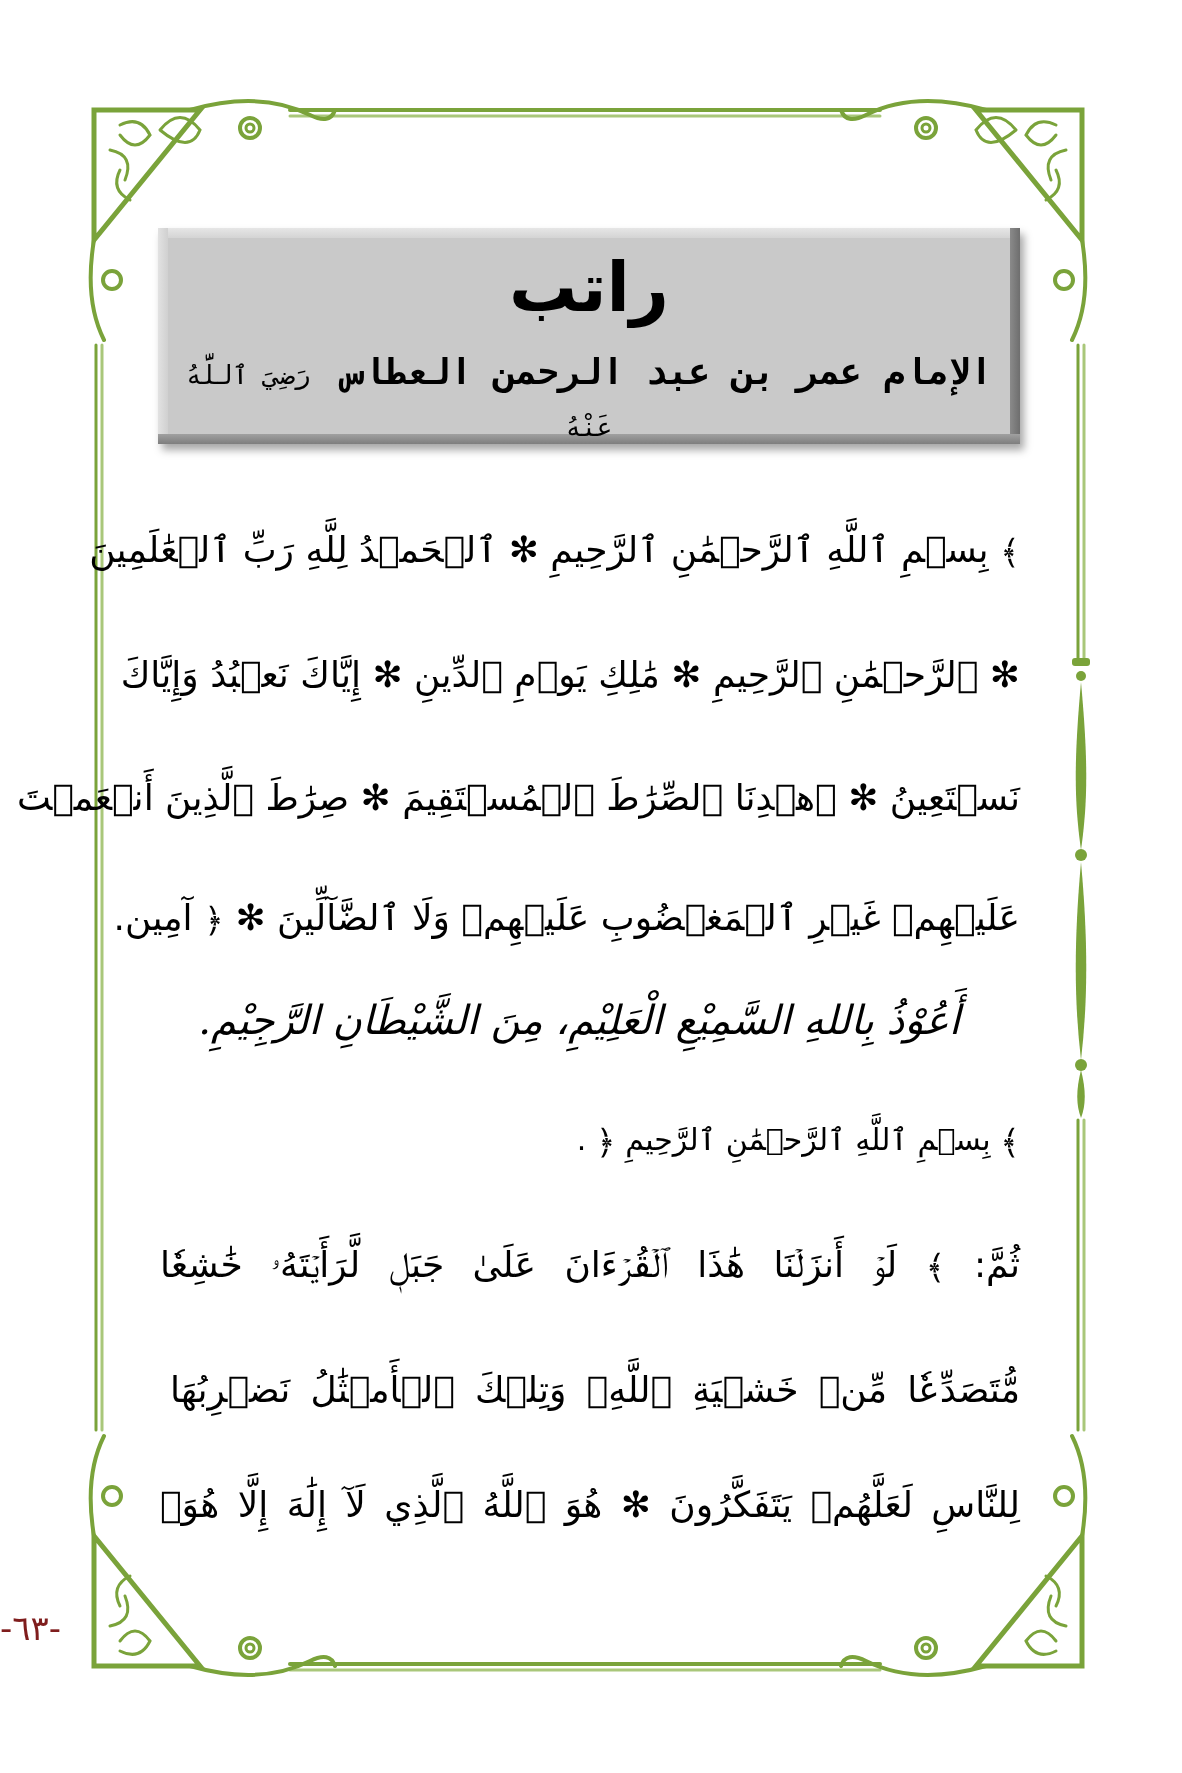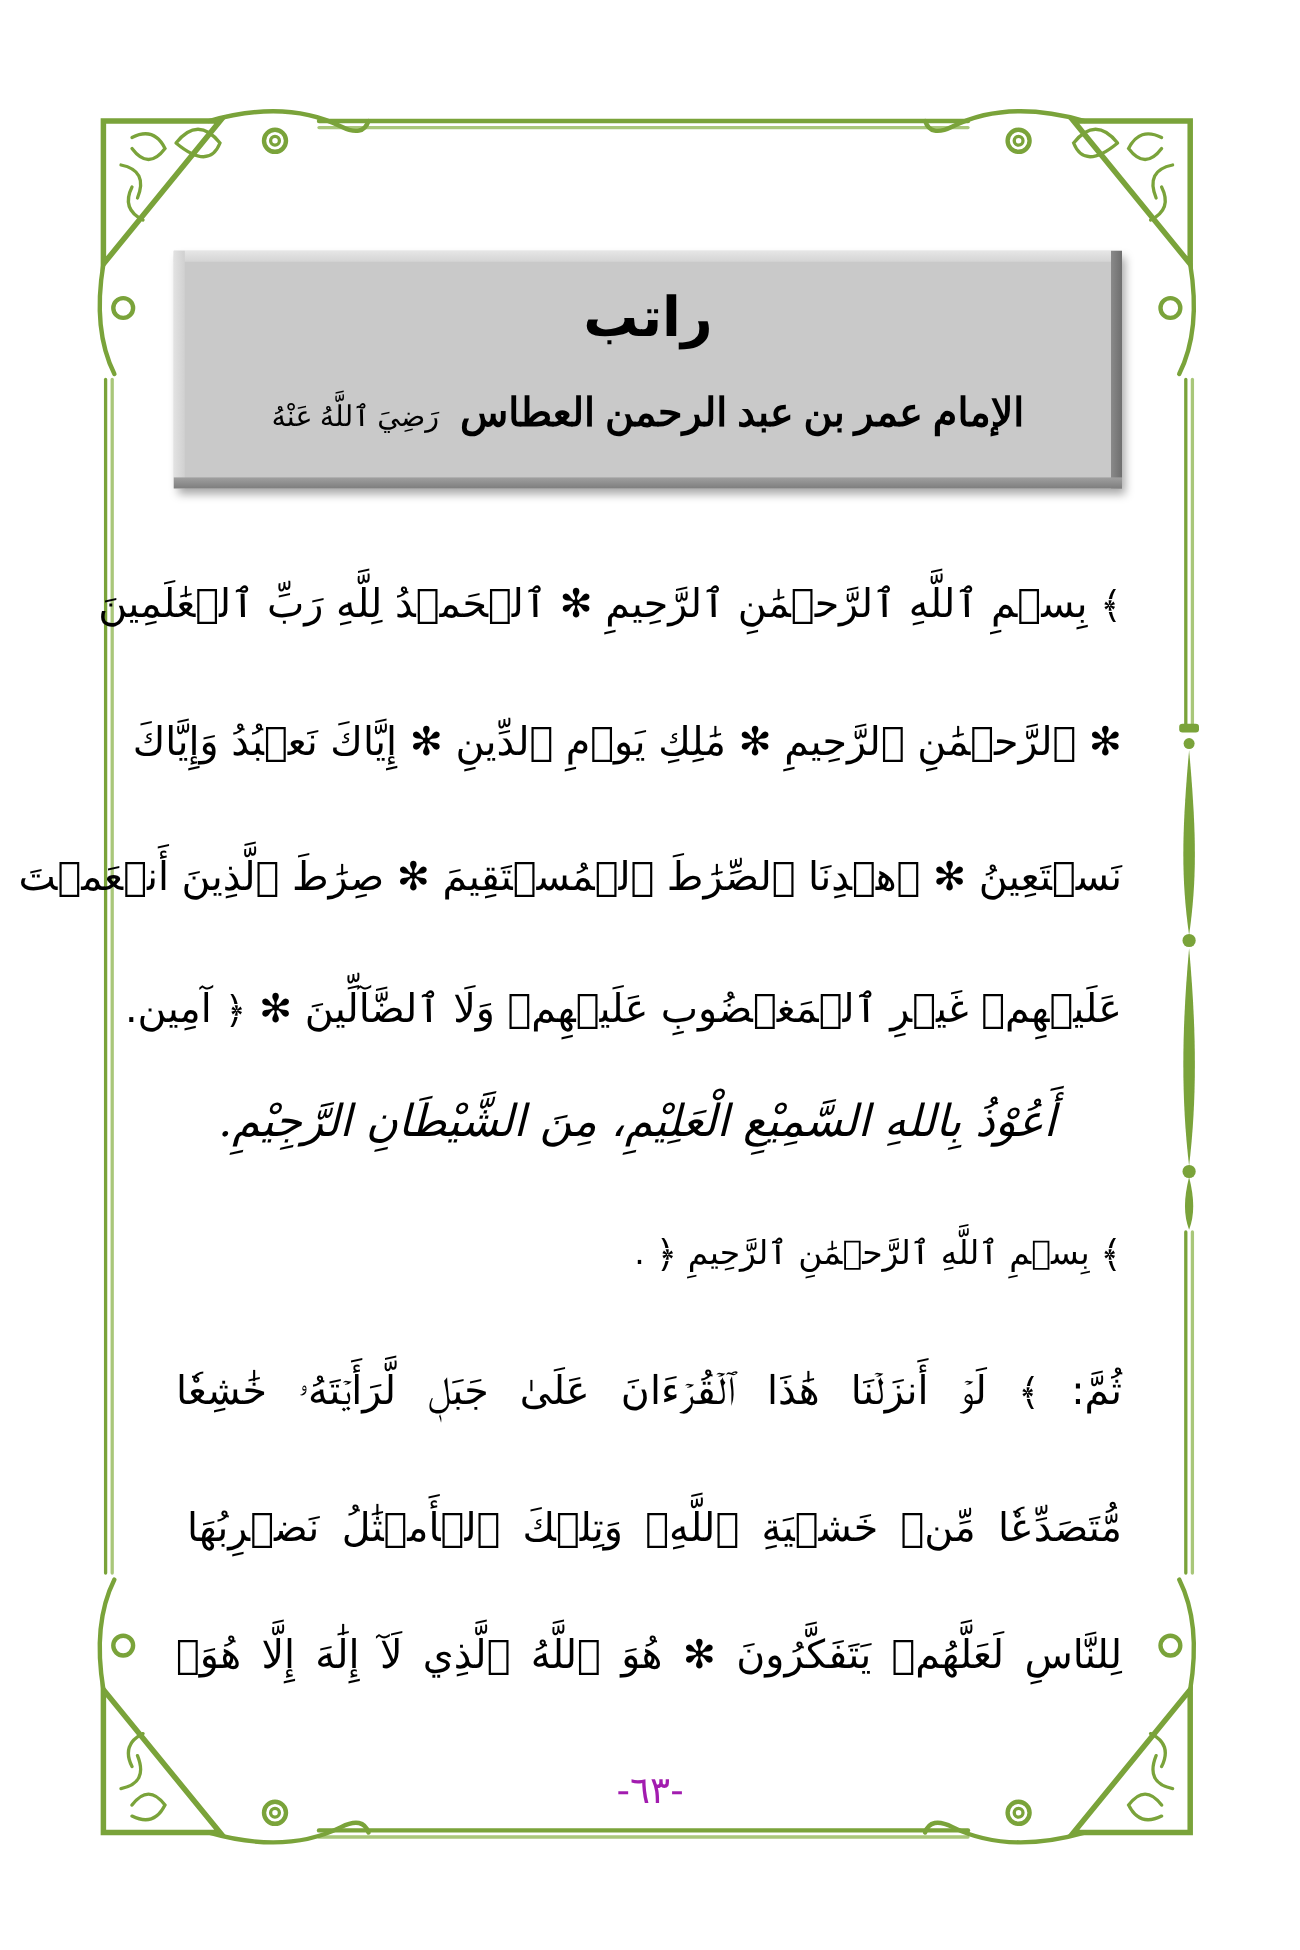--- a/index.html
+++ b/index.html
@@ -54,31 +54,31 @@
       background: linear-gradient(#a0a0a0, #7e7e7e);
     }
     .header-title {
       position: absolute;
       left: 0; right: 0;
       top: 28px;
       text-align: center;
       direction: rtl;
       font-family: "DejaVu Sans", sans-serif;
       font-weight: bold;
-      font-size: 50px;
+      font-size: 68px;
       line-height: 64px;
       color: #000000;
     }
     .header-subtitle {
       position: absolute;
       left: 0; right: 0;
       top: 122px;
       text-align: center;
       direction: rtl;
-      font-family: Liberation Serif, serif;
+      font-family: Liberation Mono, monospace;
       font-weight: bold;
       font-size: 36px;
       line-height: 50px;
       color: #000000;
     }
     .header-subtitle .honorific {
       font-size: 26px;
       font-weight: normal;
       margin-right: 10px;
     }
@@ -123,25 +123,25 @@
       font-size: 30px;
       text-align: right;
       text-align-last: right;
     }
     
     .page-number {
       position: absolute;
       left: 0;
       width: 1182px;
       top: 1608px;
-      text-align: center;
+      text-align: left;
       font-family: "DejaVu Sans", sans-serif;
       font-size: 34px;
       line-height: 40px;
-      color: #a21caf;
+      color: #7f1d1d;
       direction: rtl;
     }
   </style>
 </head>
 <body>
 
 <div class="page">
 
   <svg class="frame-svg" viewBox="0 0 1182 1773" xmlns="http://www.w3.org/2000/svg">
     <g fill="none" stroke="#7aa33a" stroke-linecap="round">

